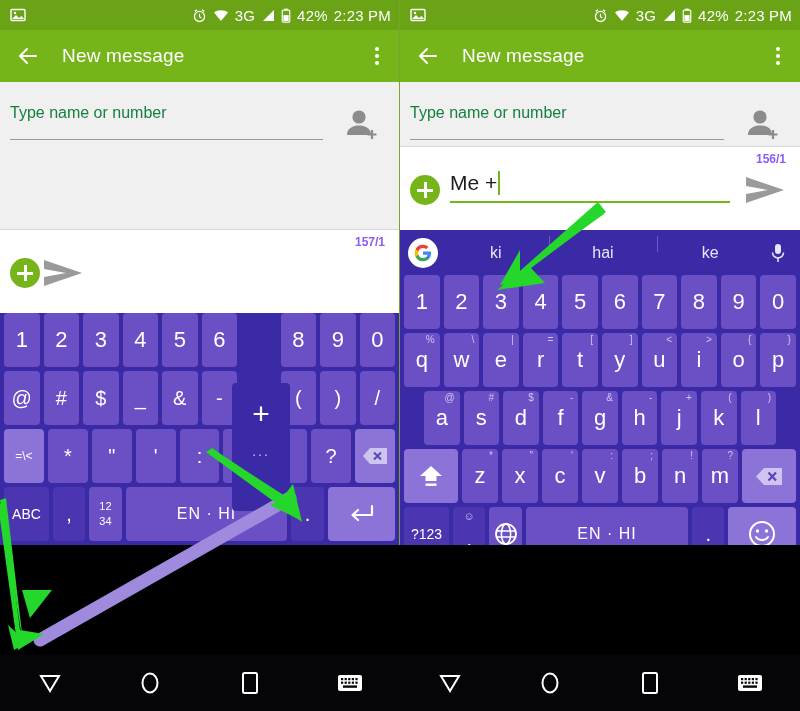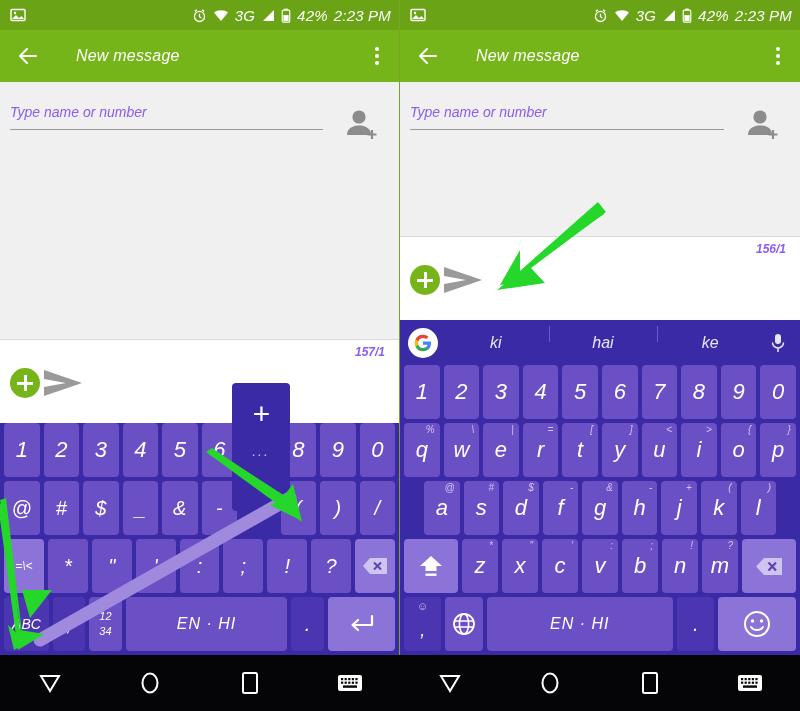--- a/index.html
+++ b/index.html
@@ -3,50 +3,50 @@
 <meta charset="utf-8">
 <style>
   * { box-sizing: border-box; margin: 0; padding: 0; }
   html, body {
     width: 800px; height: 711px;
     font-family: "Liberation Sans", sans-serif;
     background: #000; overflow: hidden;
   }
   .screen { position: relative; width: 800px; height: 711px; display: flex; flex-direction: column; }
   .panes { display: flex; width: 800px; height: 655px; }
-  .pane { width: 400px; height: 655px; position: relative; display: flex; flex-direction: column; overflow: hidden; font-style: italic; }
+  .pane { width: 400px; height: 545px; position: relative; display: flex; flex-direction: column; overflow: hidden; }
   .pane-left { border-right: 1px solid #7aa32a; }
 
   
   .statusbar {
     height: 30px; background: #6aa316; color: #fff;
     display: flex; align-items: center; padding: 0 8px 0 10px;
     font-size: 15px; flex: 0 0 30px;
   }
   .sb-left { display: flex; align-items: center; gap: 6px; }
   .sb-right { margin-left: auto; display: flex; align-items: center; gap: 6px; font-size: 15px; }
   .sb-right .txt { font-size: 15px; letter-spacing: .2px; }
   .ico { display: inline-block; line-height: 0; }
 
   
   .appbar {
     height: 52px; background: #76b51a; color: #fff;
     display: flex; align-items: center; padding: 0 12px 0 16px; flex: 0 0 52px;
   }
-  .appbar-title { font-size: 16px; margin-left: 36px; font-weight: 400; letter-spacing: .2px; }
+  .appbar-title { font-size: 19px; margin-left: 22px; font-weight: 400; letter-spacing: .2px; }
   .appbar-spacer { flex: 1; }
   .dots { display: flex; flex-direction: column; gap: 3px; align-items: center; padding: 6px 8px; cursor: pointer; }
   .dots i { width: 4px; height: 4px; background: #fff; border-radius: 50%; display: block; }
 
   
   .body-area { background: #f0f0f0; flex: 1; display: flex; flex-direction: column; }
   .recipient-row { display: flex; align-items: flex-start; padding: 22px 16px 0 10px; }
   .recip-field { flex: 1; margin-right: 18px; }
   .recip-input {
-    font-size: 14px; color: #8b5cf6; padding-bottom: 9px;
+    font-size: 16px; color: #15803d; padding-bottom: 17px;
     border-bottom: 1px solid #9a9a9a; background: transparent;
   }
   .addcontact { width: 42px; height: 42px; position: relative; flex: 0 0 42px; }
 
   
   .compose {
     background: #fff; border-top: 1px solid #d8d8d8;
     padding: 6px 12px 10px 10px; position: relative; flex: 0 0 84px;
     display: flex; align-items: flex-start;
   }
@@ -345,20 +345,25 @@
                 <path d="M6 31 C6 24 12 21.5 18 21.5 C24 21.5 30 24 30 31 Z" fill="#8c8c8c"></path>
                 <path d="M31 26 v9 M26.5 30.5 h9" stroke="#8c8c8c" stroke-width="2.2"></path>
               </svg>
           </div>
         </div>
       </div>
 
       <div class="compose">
         <span class="counter">156/1</span>
         <span class="plusbtn"></span>
+        <div class="msg-field">
+          <div class="msg-text">
+            <span>Me +</span><span class="caret"></span>
+          </div>
+        </div>
         <span class="sendbtn">
           <svg width="46" height="46" viewBox="0 0 46 46">
               <path d="M4 10 L42 23 L4 36 L4 27 L26 23 L4 19 Z" fill="#9a9a9a"></path>
             </svg>
         </span>
       </div>
 
       <div class="kb">
         <div class="sugg">
           <span class="glogo">
@@ -515,20 +520,21 @@
             </div>
           <div class="key light wide15">
             <svg width="28" height="19" viewBox="0 0 28 19">
                 <path d="M9 1 H27 V18 H9 L1 9.5 Z" fill="#cfc4f0"></path>
                 <path d="M13.5 5.5 L21 13.5 M21 5.5 L13.5 13.5" stroke="#5b43b8" stroke-width="2.2"></path>
               </svg>
           </div>
         </div>
 
         <div class="krow">
+          <div class="key flat small">?123</div>
           <div class="key flat narrow sym">
             <span class="hint-c">☺</span>
             <span style="position:absolute;bottom:10px;left:50%;transform:translateX(-50%);font-size:18px;">,</span>
           </div>
           <div class="key narrow">
             <svg width="24" height="24" viewBox="0 0 24 24">
                 <circle cx="12" cy="12" r="10" fill="none" stroke="#fff" stroke-width="1.8"></circle>
                 <ellipse cx="12" cy="12" rx="4.6" ry="10" fill="none" stroke="#fff" stroke-width="1.6"></ellipse>
                 <path d="M2.4 9 H21.6 M2.4 15 H21.6" stroke="#fff" stroke-width="1.6"></path>
               </svg>

